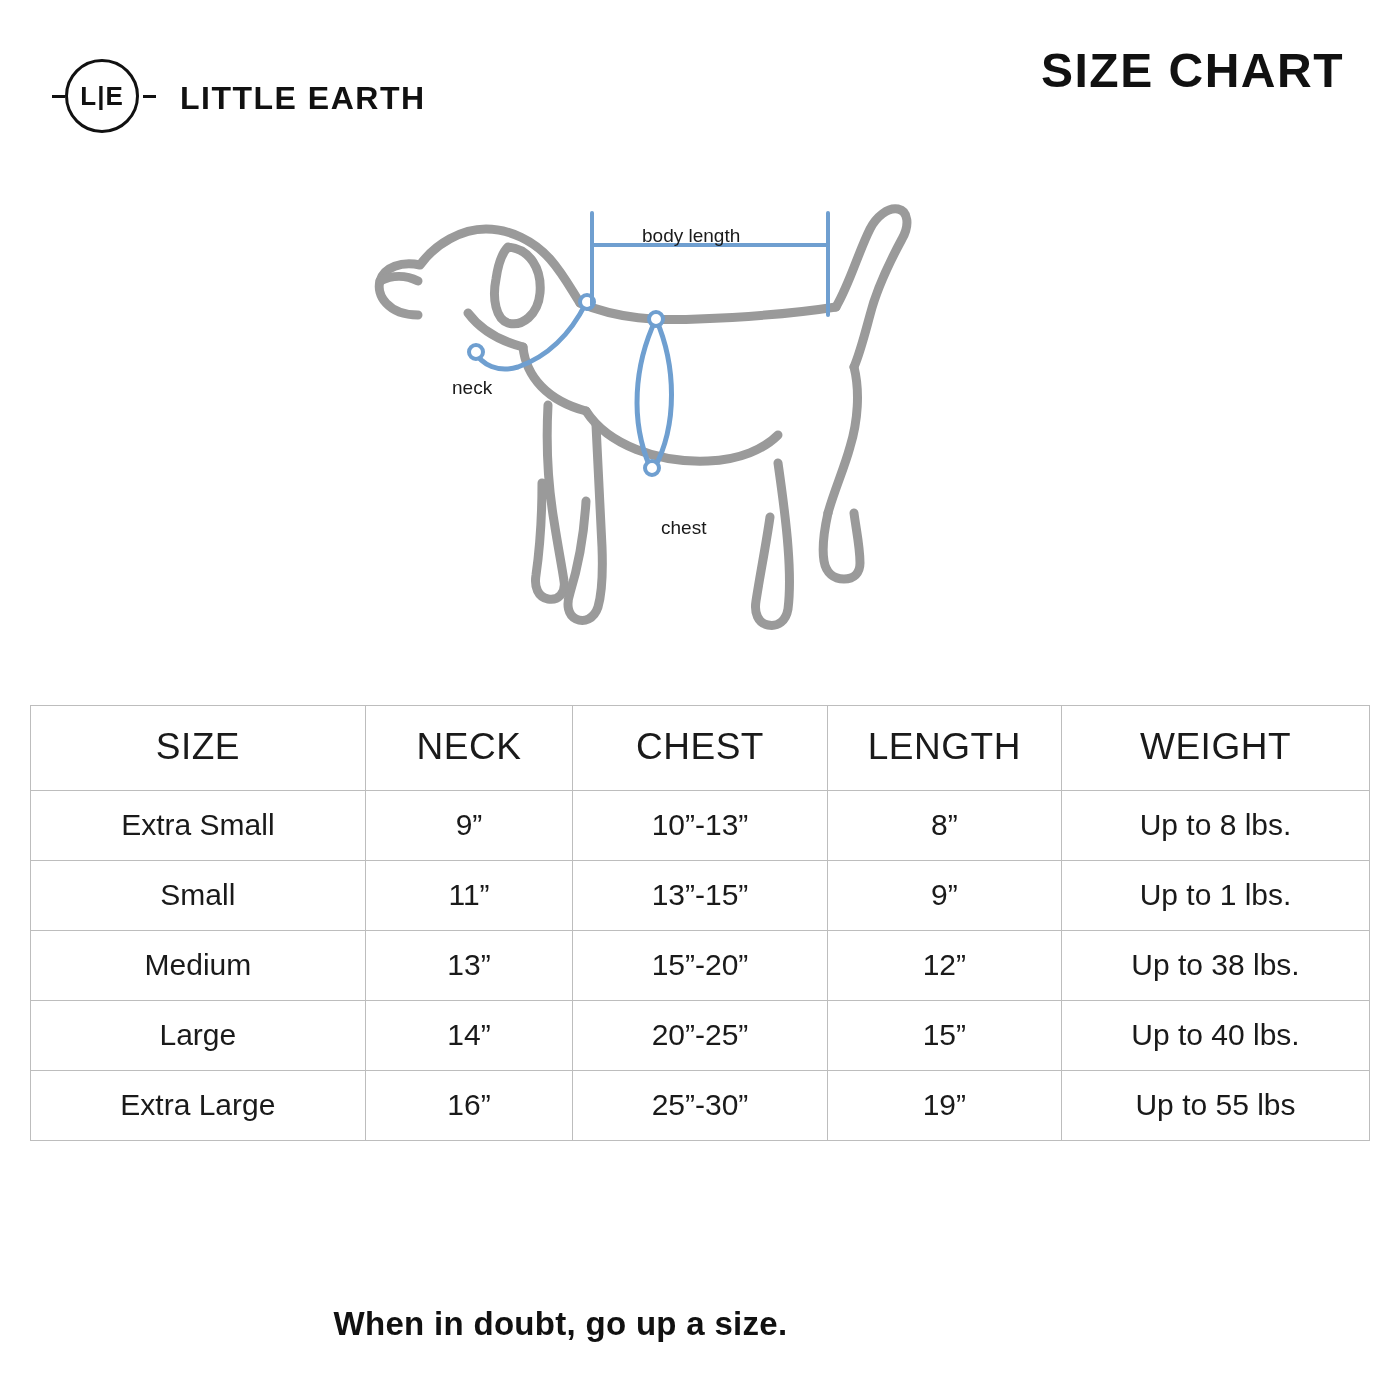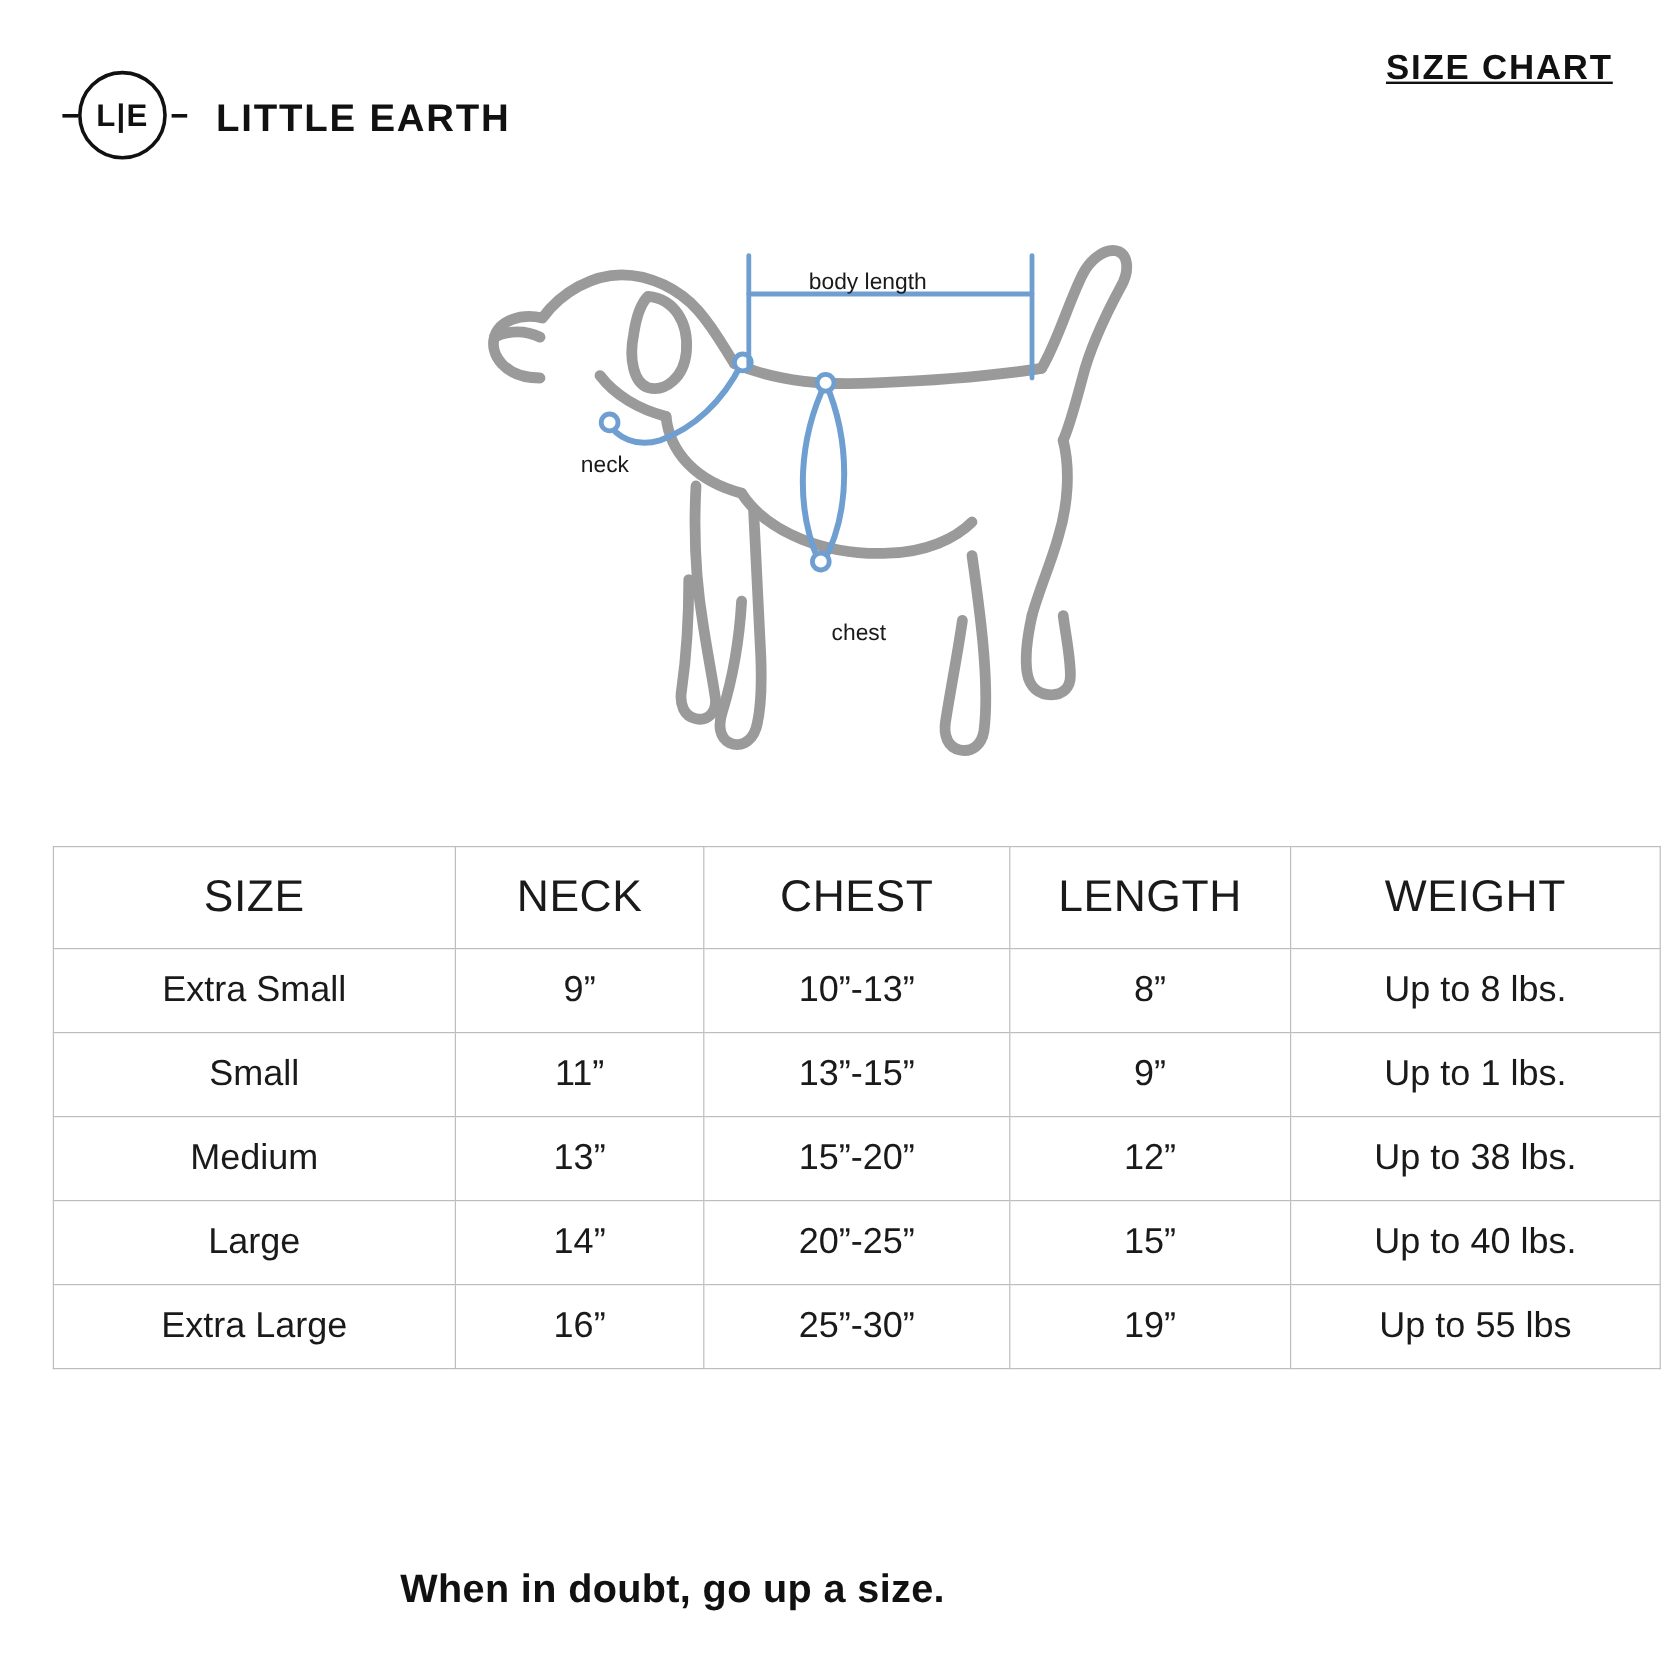--- a/index.html
+++ b/index.html
@@ -81,31 +81,30 @@
     color: #111;
   }
   .header-titles {
     position: absolute;
     right: 56px;
     top: 36px;
     text-align: right;
   }
   .header-titles .line {
     font-weight: bold;
-    font-size: 29px;
+    font-size: 48px;
     letter-spacing: 1.5px;
     color: #111;
     line-height: 1.45;
-    text-decoration: underline;
   }
 
   
   .diagram {
     position: absolute;
-    left: 390px;
+    left: 358px;
     top: 195px;
     width: 650px;
     height: 490px;
   }
   .diagram svg { display: block; }
   .diagram-label {
     position: absolute;
     font-family: "Liberation Sans", sans-serif;
     font-size: 19px;
     color: #1a1a1a;
@@ -113,21 +112,20 @@
   .lbl-body { left: 284px; top: 30px; }
   .lbl-neck { left: 94px; top: 182px; }
   .lbl-chest { left: 303px; top: 322px; }
 
   
   .table-wrap {
     position: absolute;
     left: 30px;
     top: 705px;
     width: 1340px;
-    margin-left: 14px;
   }
   table.size-table {
     width: 100%;
     border-collapse: collapse;
     table-layout: fixed;
   }
   table.size-table, table.size-table th, table.size-table td {
     border: 1px solid #bdbdbd;
   }
   table.size-table th, table.size-table td {

